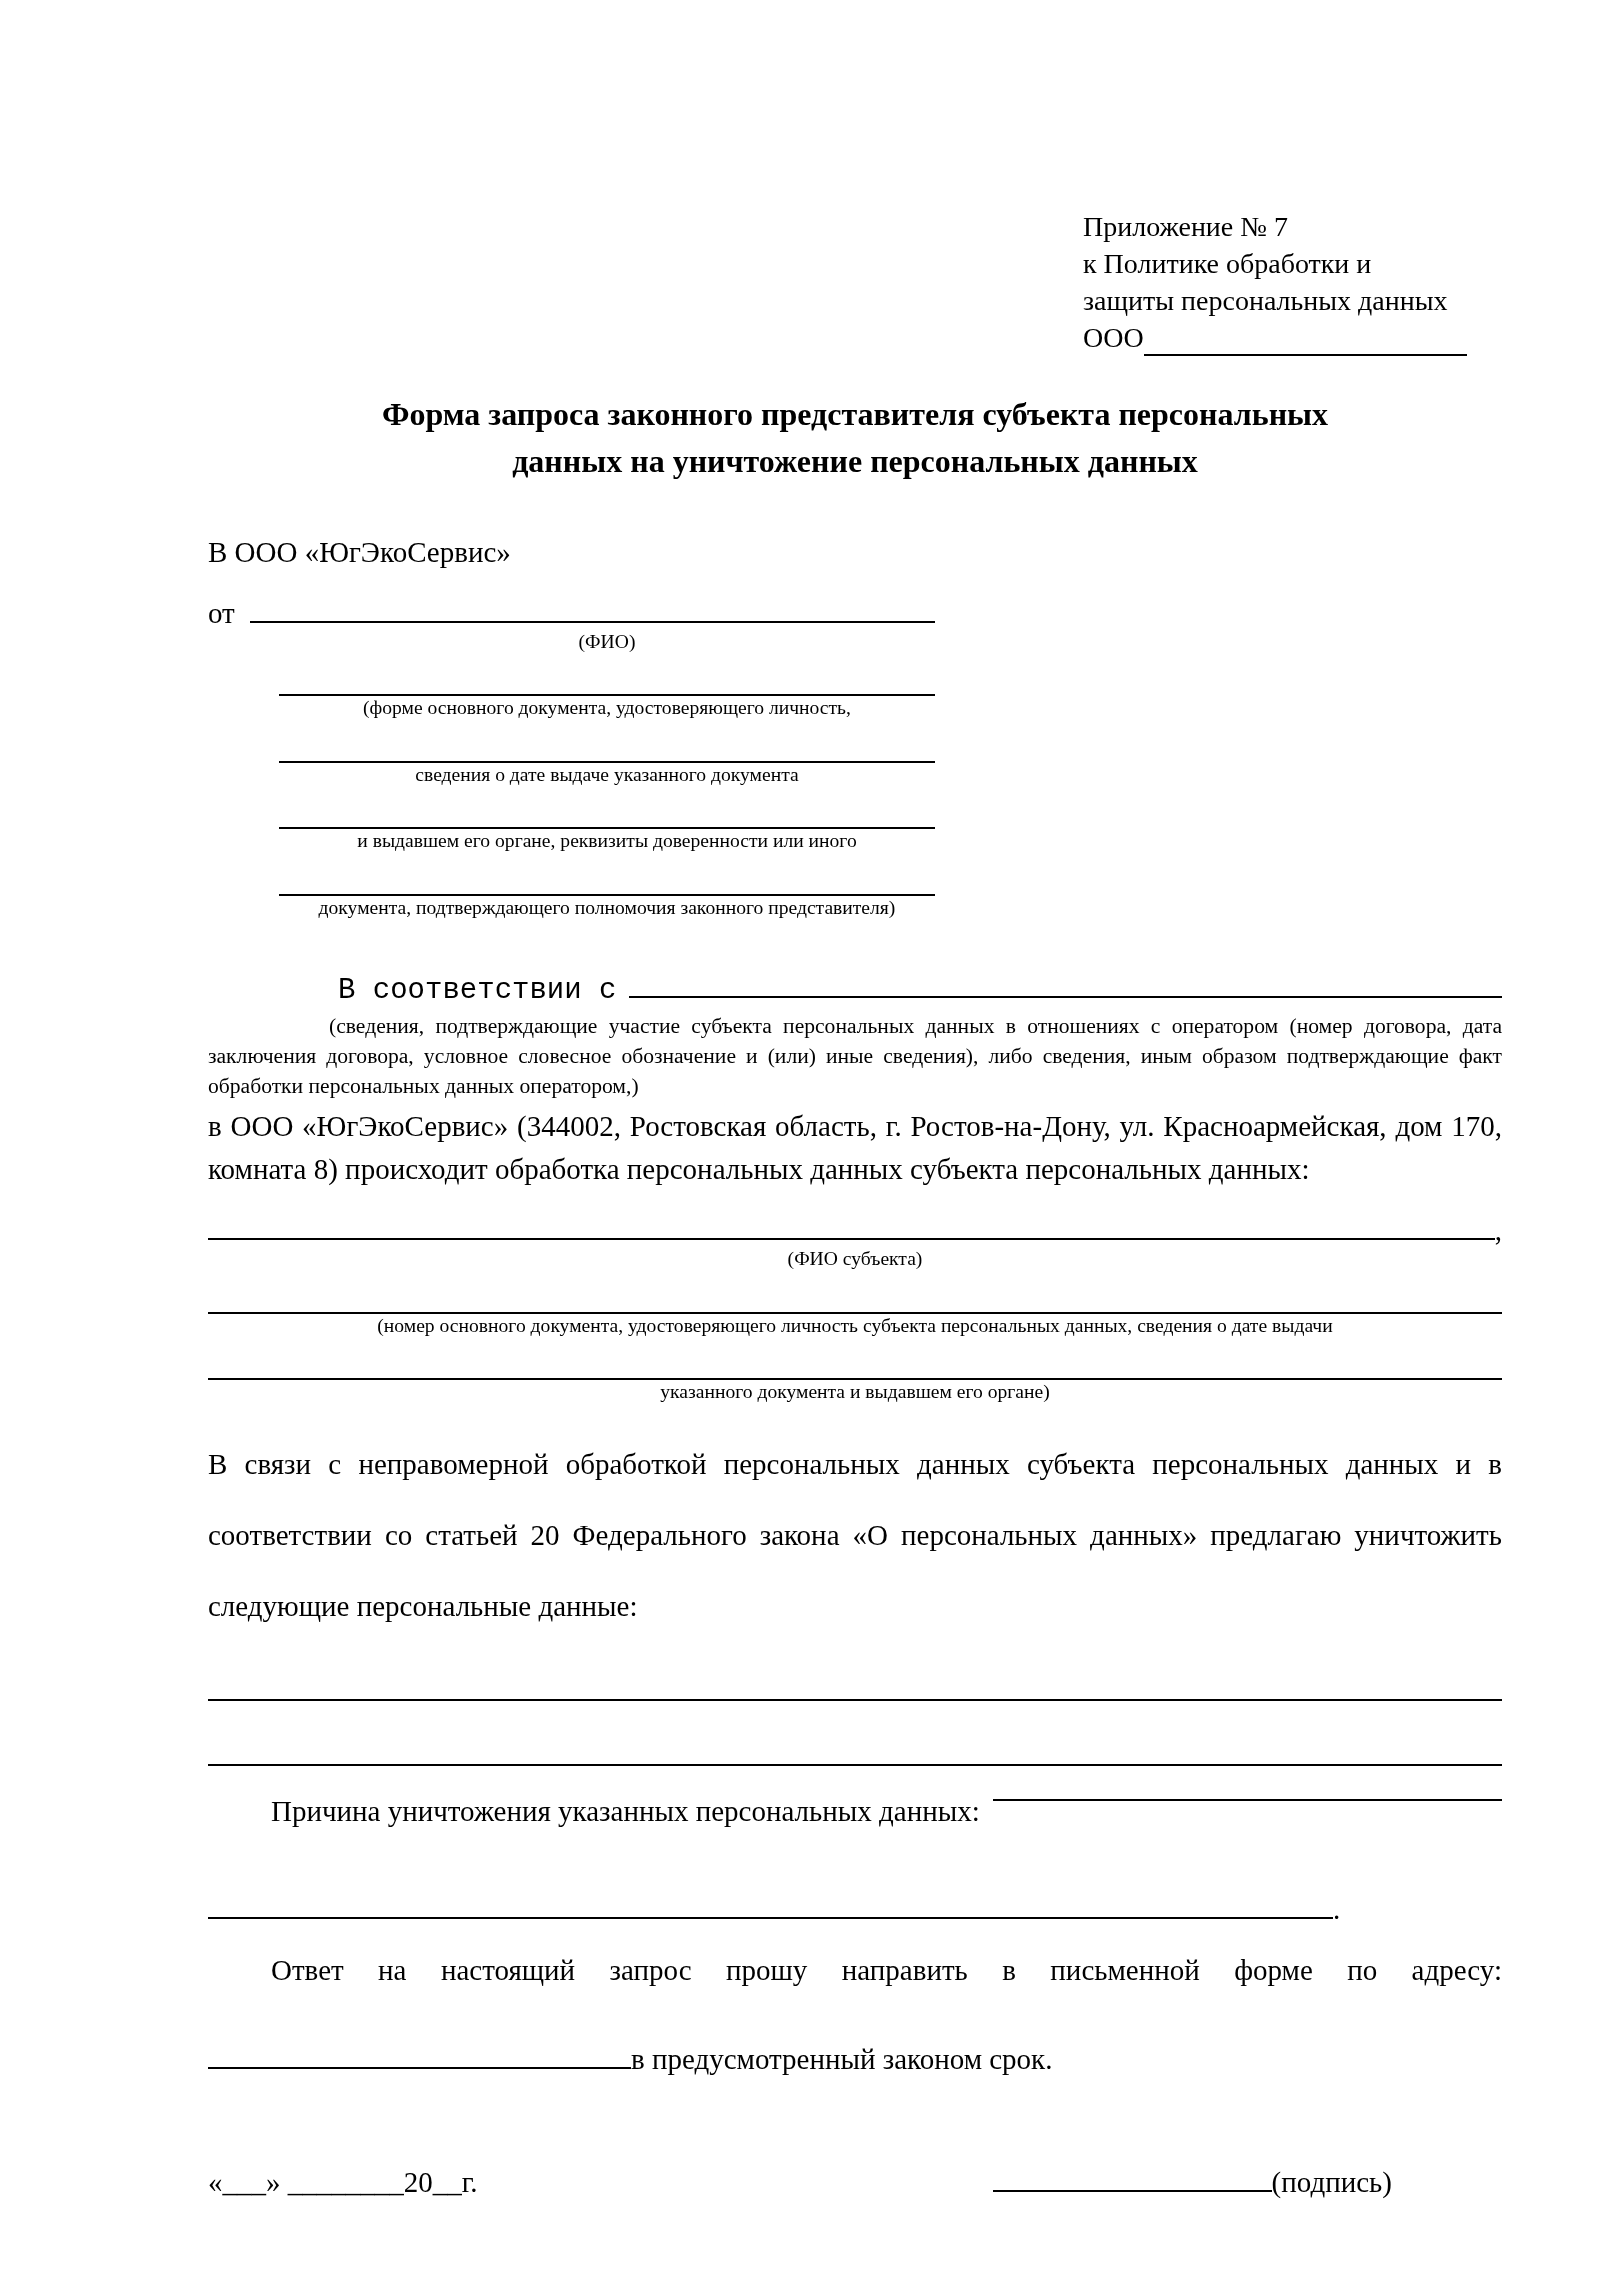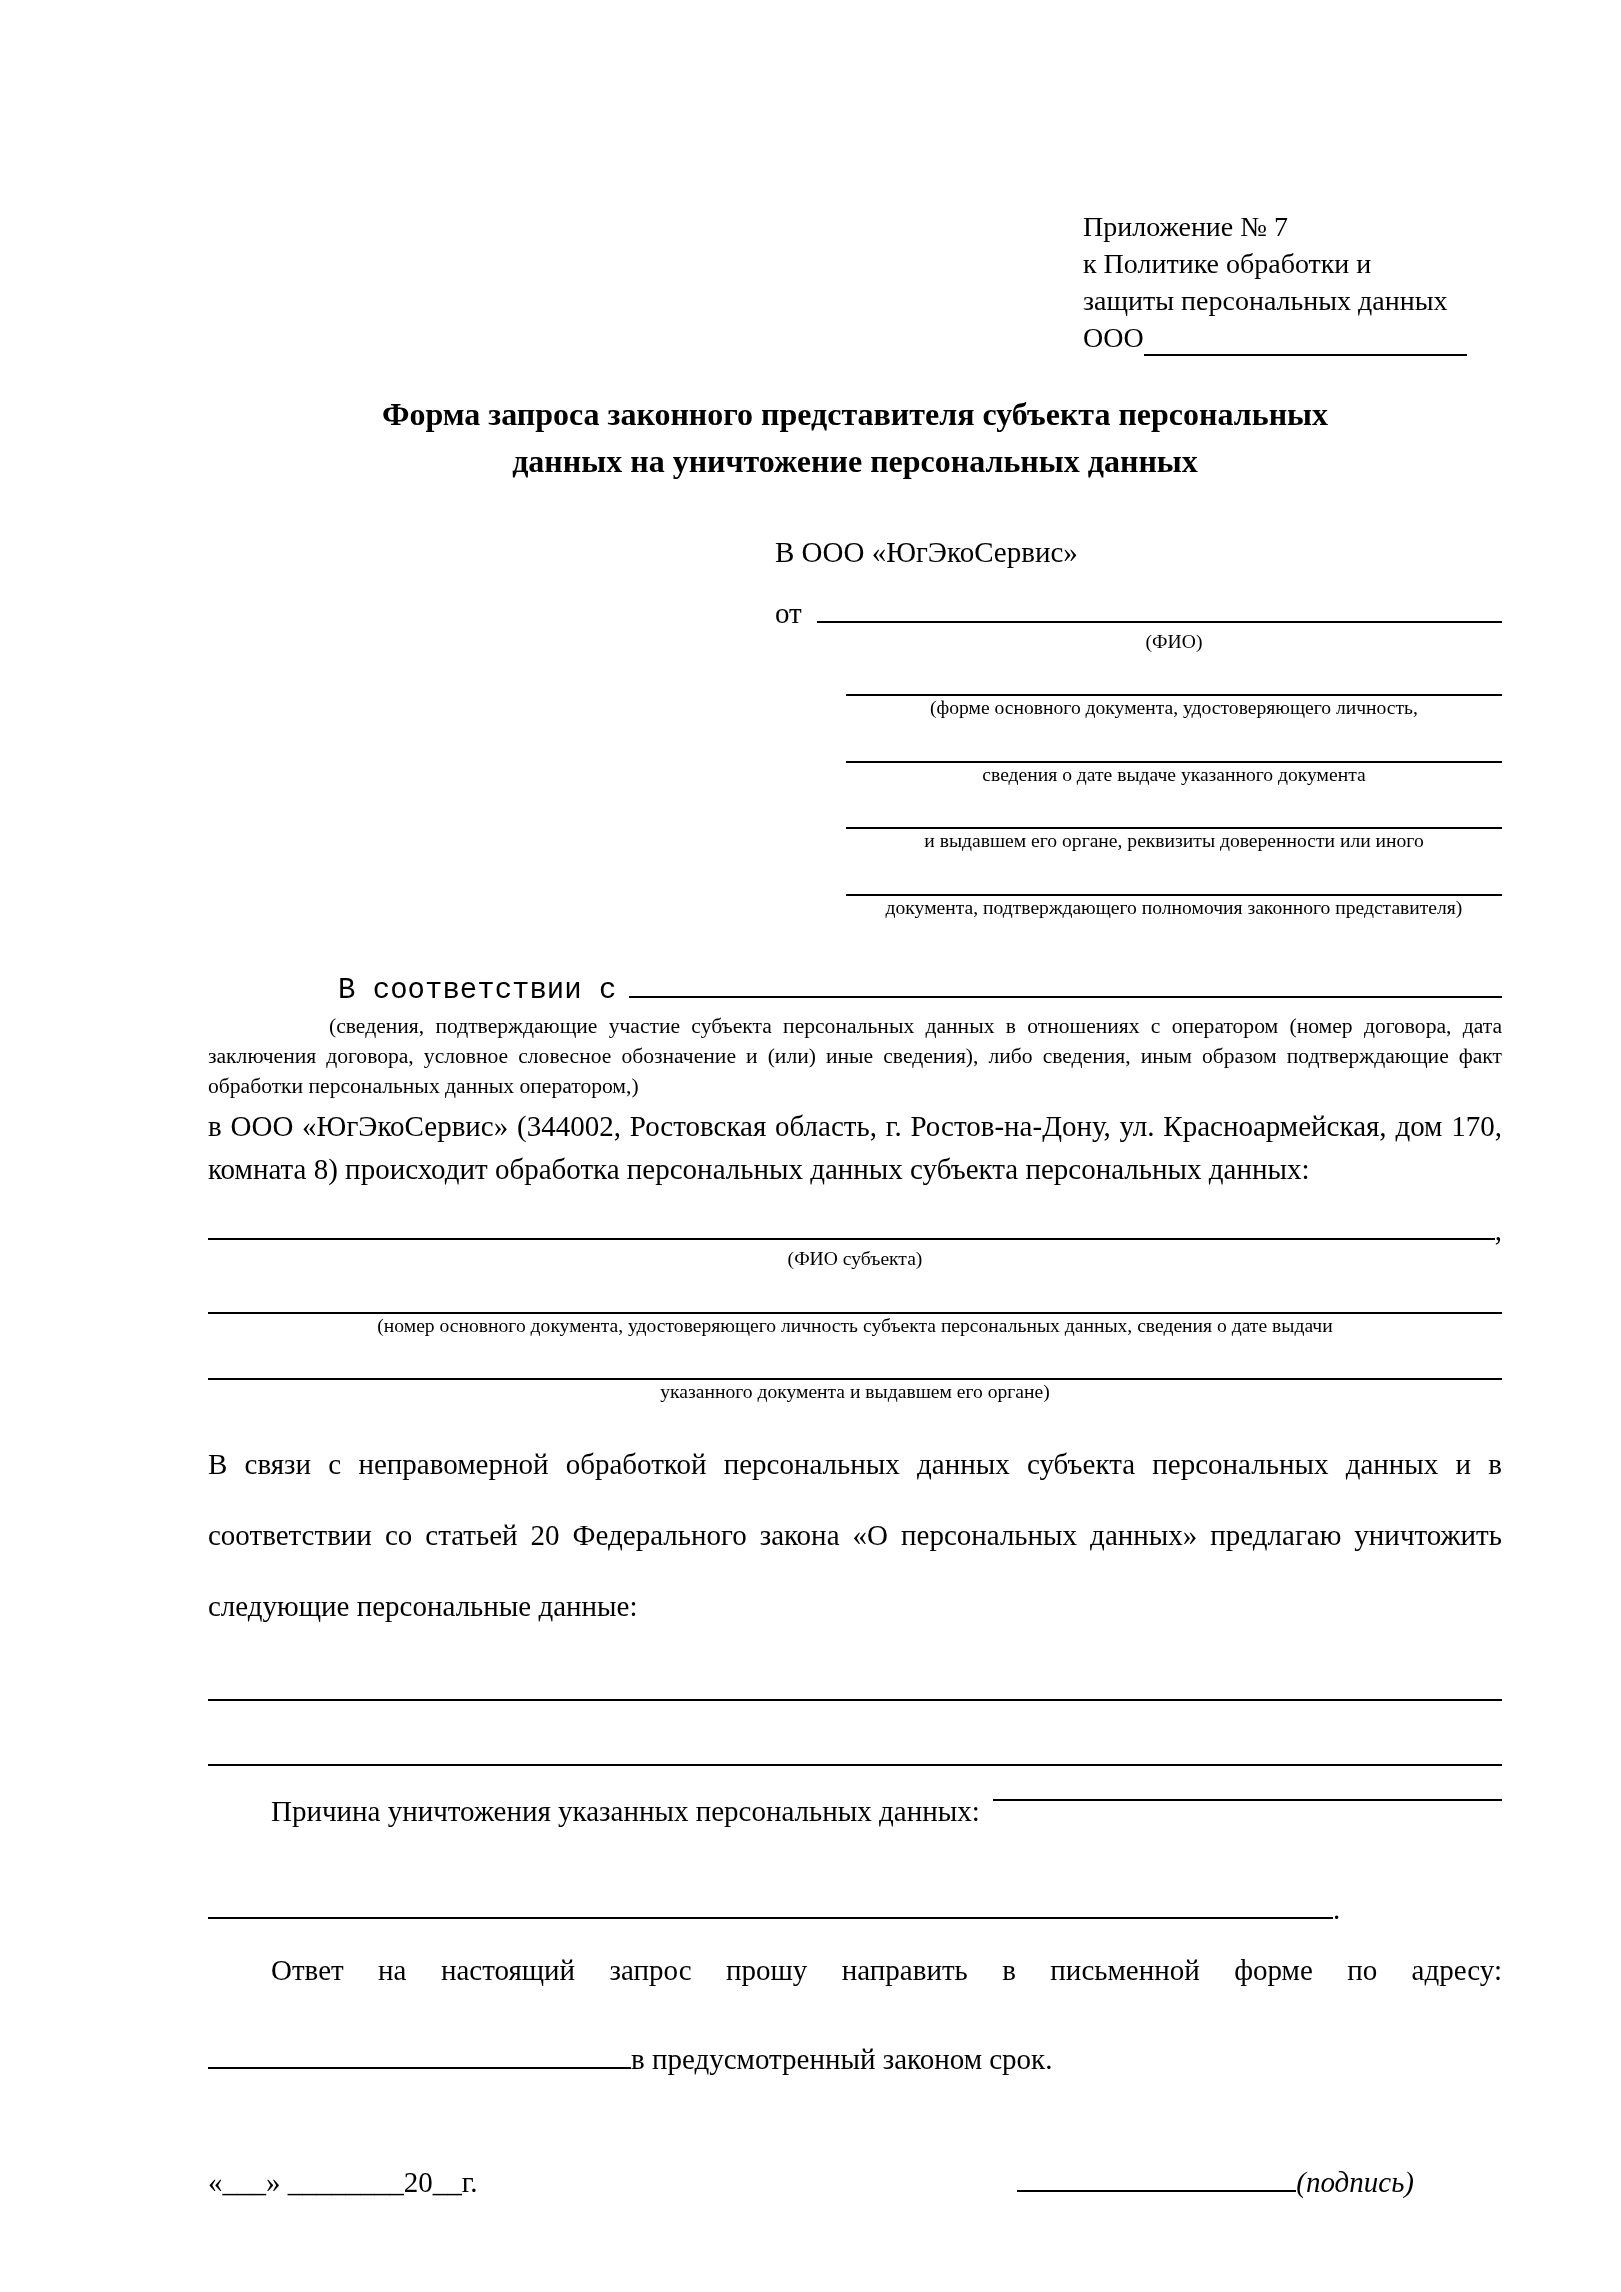--- a/index.html
+++ b/index.html
@@ -41,21 +41,20 @@
   .title {
     margin-top: 35px;
     text-align: center;
     font-weight: bold;
     font-size: 32px;
     line-height: 47px;
   }
 
   
   .addr {
-    margin-left: 567px;
     margin-top: 49px;
     width: 727px;
   }
   .addr-to { line-height: 37px; }
   .from-row {
     display: flex;
     align-items: baseline;
     margin-top: 25.5px;
   }
   .from-label { margin-right: 15.7px; }
@@ -157,22 +156,21 @@
   
   .footer-row {
     display: flex;
     align-items: baseline;
     margin-top: 90px;
   }
   .sig-group {
     display: flex;
     align-items: baseline;
     margin-left: auto;
-    margin-right: 88px;
-    font-style: italic;
+    margin-right: 110px;
   }
   .sig-line { width: 279px; height: 3.9px; border-bottom: 2px solid #000; flex: none; }
 </style>
 </head>
 <body>
 
 <div class="content">
 
   <div class="appendix">
     <div>Приложение № 7</div>

